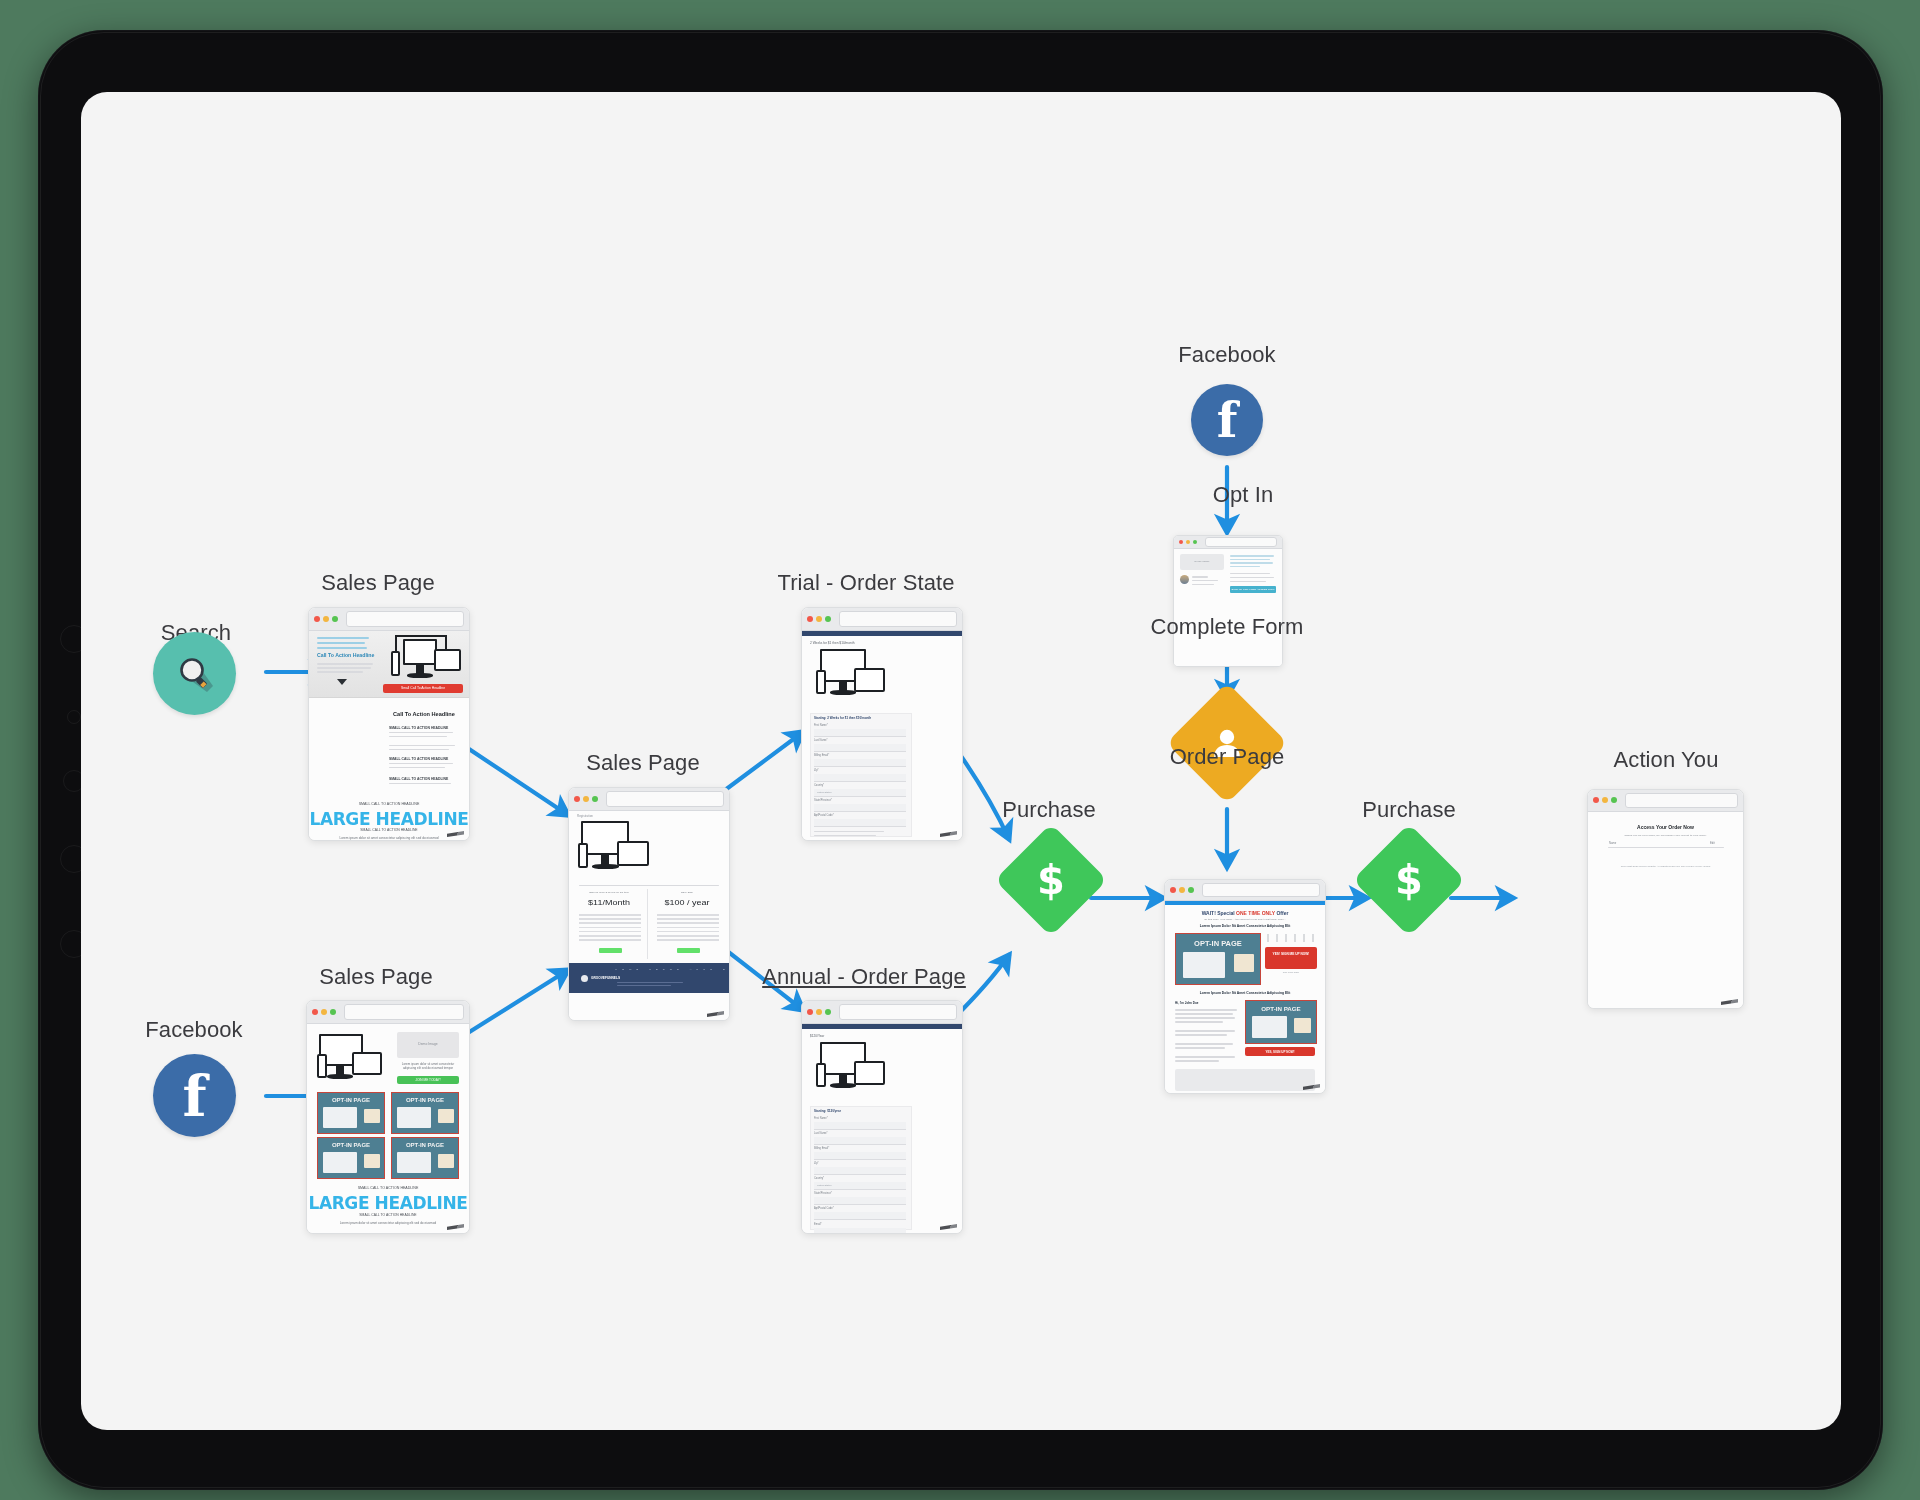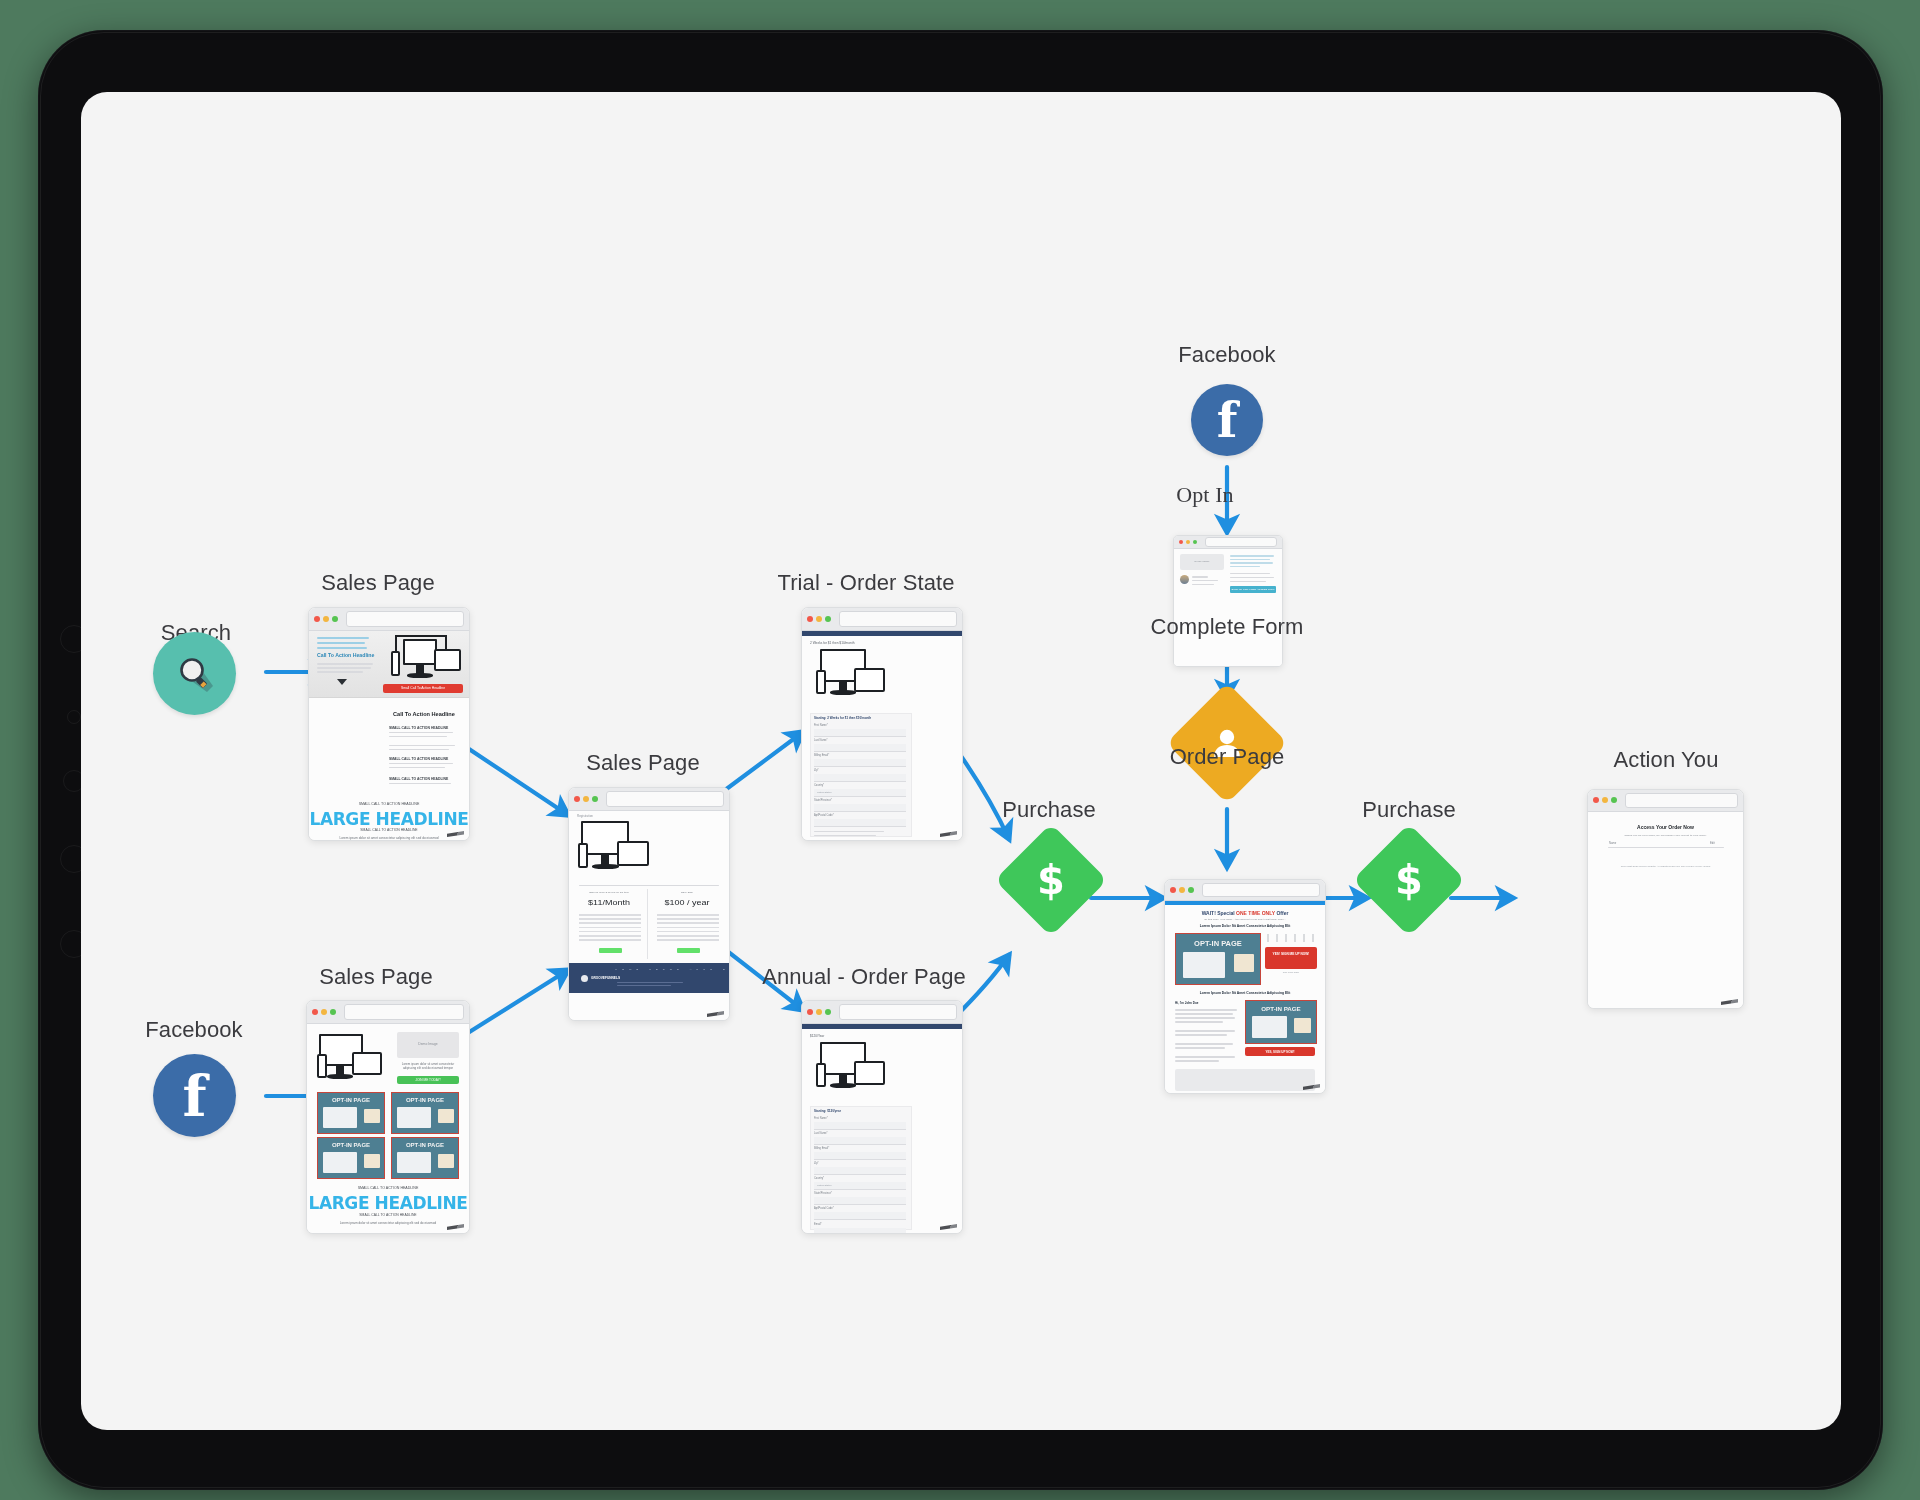--- a/index.html
+++ b/index.html
@@ -327,21 +327,21 @@
         <div class="flabel" style="left:12px;top:168px;font-size:2.6px;">State/Province*</div>
         <div class="field" style="left:12px;top:173px;width:92px;height:7px;"></div>
         <div class="flabel" style="left:12px;top:183px;font-size:2.6px;">Apt/Postal Code*</div>
         <div class="field" style="left:12px;top:188px;width:92px;height:7px;"></div>
         <div class="ln" style="left:12px;top:200px;width:70px;height:1.2px"></div>
         <div class="ln" style="left:12px;top:204px;width:62px;height:1.2px"></div>
         <div class="logo"></div>
       </div>
     </div>
 
-    <div class="nlabel" style="left:783px;top:872px;">Annual - Order Page</div>
+    <div class="nlabel" style="left:783px;top:872px;text-decoration:underline;">Annual - Order Page</div>
     <div class="bw" style="left:720px;top:908px;width:160px;height:232px;">
       <div class="bw-bar">
         <span class="dot d1"></span>
         <span class="dot d2"></span>
         <span class="dot d3"></span>
         <span class="urlbar"></span>
       </div>
       <div class="bw-body">
         <div class="navy" style="left:0;right:0;top:0;height:5px;"></div>
         <div class="tinycaps" style="left:8px;top:10px;font-size:3.2px;color:#5d636b;text-align:left;">$120/Year</div>
@@ -381,21 +381,21 @@
     <div class="diamond" style="left:930px;top:748px;width:80px;height:80px;">
       <div class="dsq" style="background:#3fc75a;"></div>
       <div class="dico" style="font-size:40px;font-family:'DejaVu Sans',sans-serif;">$</div>
     </div>
 
     <div class="nlabel" style="left:1146px;top:250px;">Facebook</div>
     <div class="circ fb" style="left:1110px;top:292px;width:72px;height:72px;">
       <span class="fbglyph" style="font-size:48px;">f</span>
     </div>
 
-    <div class="nlabel" style="left:1124px;top:390px;font-family:Liberation Serif, serif;">Opt In</div>
+    <div class="nlabel" style="left:1162px;top:390px;">Opt In</div>
     <div class="bw" style="left:1092px;top:443px;width:108px;height:130px;border-radius:5px;">
       <div class="bw-bar" style="min-height:12px;height:12px;">
         <span class="dot d1" style="width:4px;height:4px"></span>
         <span class="dot d2" style="width:4px;height:4px"></span>
         <span class="dot d3" style="width:4px;height:4px"></span>
         <span class="urlbar"></span>
       </div>
       <div class="bw-body" style="height:118px">
         <div class="blk" style="left:6px;top:5px;width:44px;height:16px;background:#e8e9eb;border-radius:2px;">
           <div class="tinycaps" style="left:0;right:0;top:6px;font-size:2.6px;color:#8e939a;">Demo Image</div>

